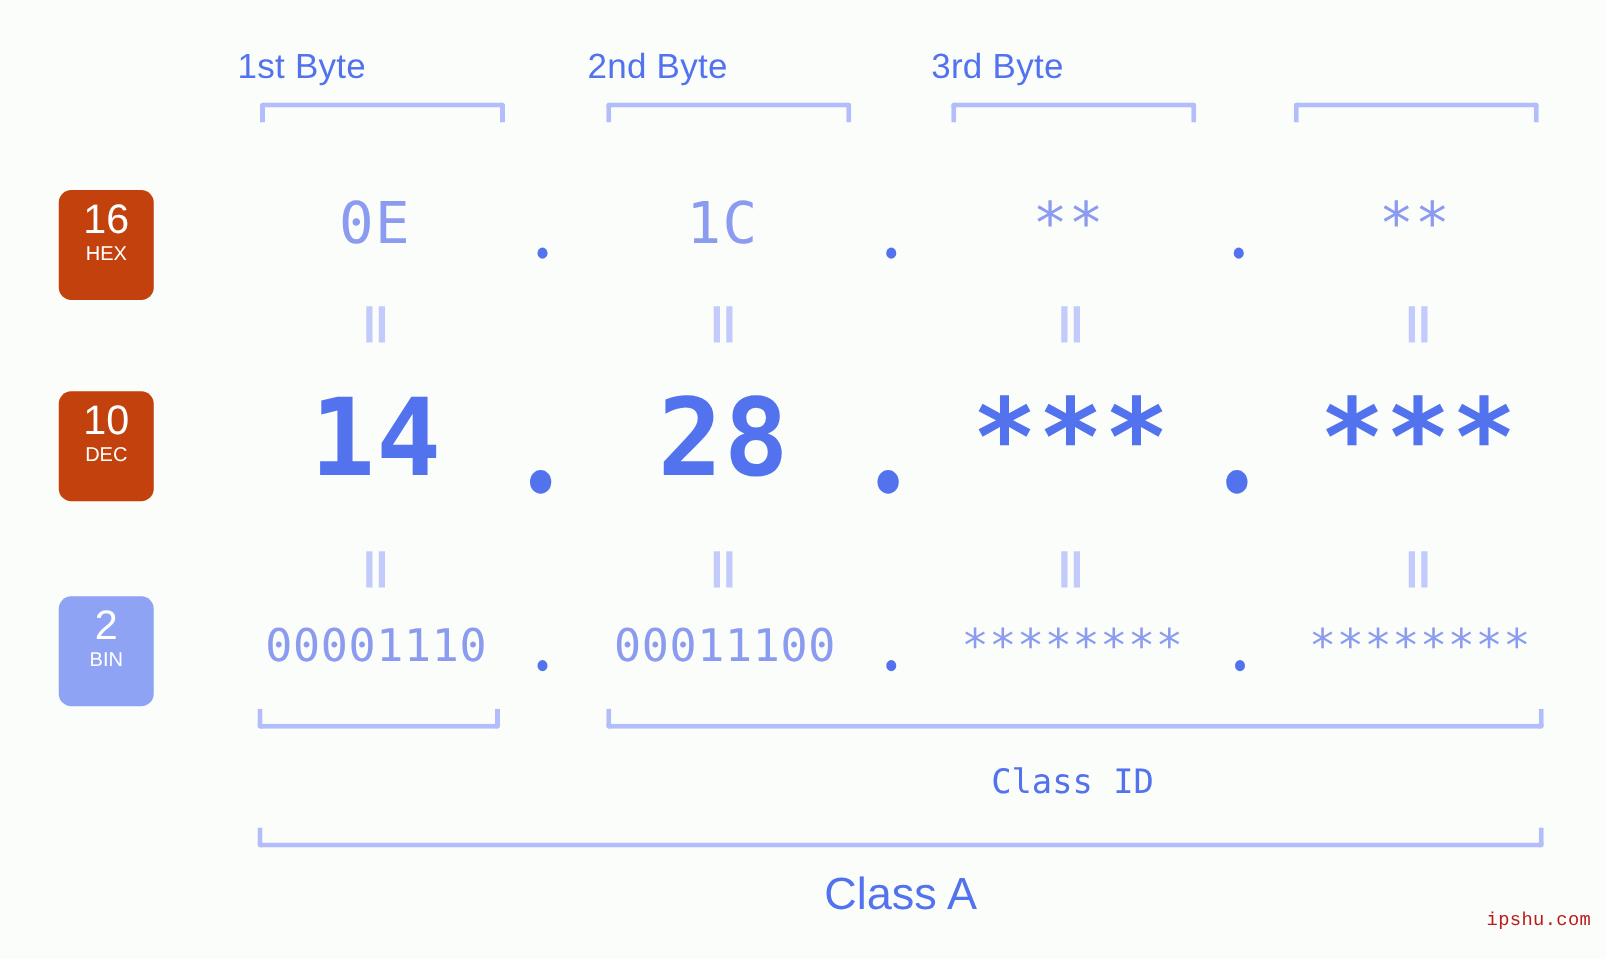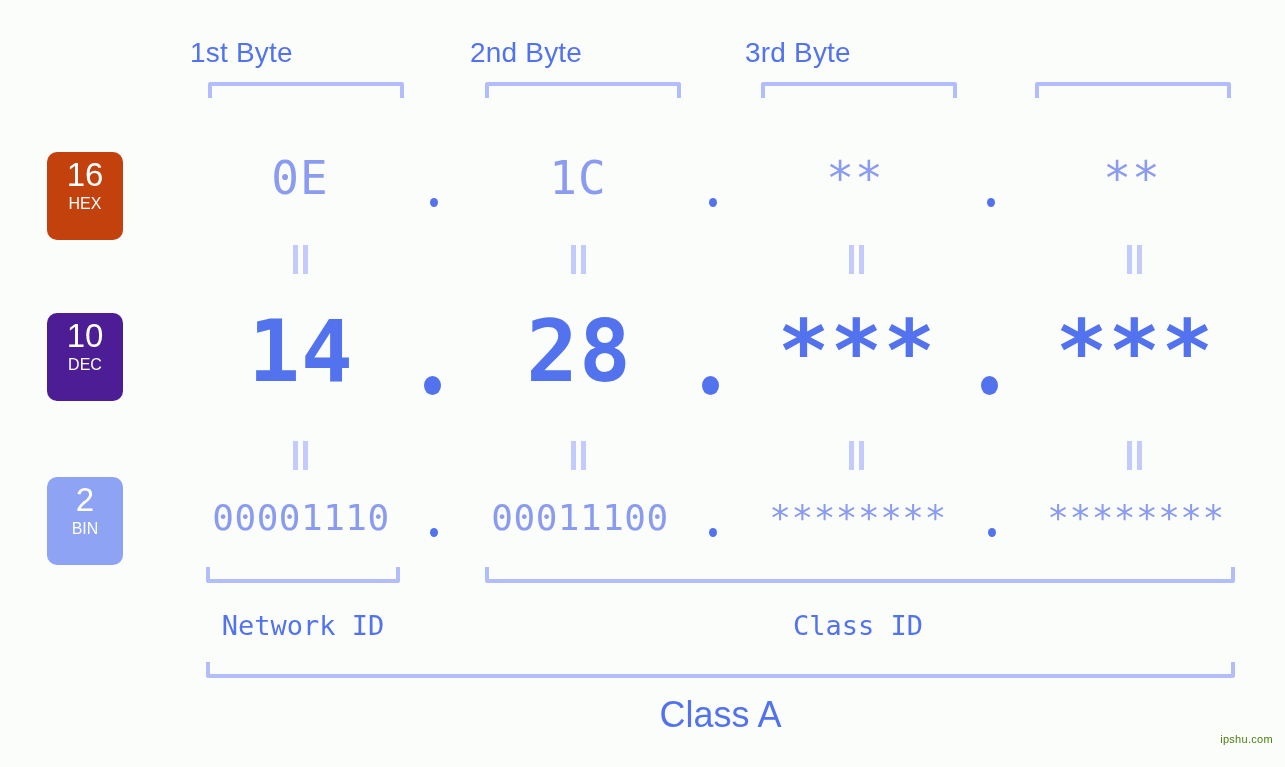--- a/index.html
+++ b/index.html
@@ -156,23 +156,23 @@
     font-size: 36px;
     line-height: 42px;
     color: #5272ee;
     white-space: nowrap;
   }
 
   .watermark {
     position: absolute;
     right: 12px;
     bottom: 22px;
-    font-family: Liberation Sans, sans-serif;
-    font-size: 11px;
-    color: #4d7c0f;
+    font-family: Liberation Mono, monospace;
+    font-size: 15px;
+    color: #b91c1c;
     letter-spacing: 0.3px;
   }
 </style>
 </head>
 <body>
 
 <div id="stage">
 
   <div class="byte-label" style="left:190px; width:232px;">1st Byte</div>
   <div class="byte-label" style="left:470px; width:232px;">2nd Byte</div>
@@ -208,21 +208,21 @@
     </div>
   <div class="eq" style="left:847px; top:245px;">
       <i class="a"></i>
       <i class="b"></i>
     </div>
   <div class="eq" style="left:1125px; top:245px;">
       <i class="a"></i>
       <i class="b"></i>
     </div>
 
-  <div class="badge" style="top:313px; height:88px; background:#4c1d95;text-align:center;">
+  <div class="badge" style="top:313px; height:88px; background:#c2410c;text-align:center;">
     <span class="num">10</span>
     <span class="abbr">DEC</span>
   </div>
 
   <div class="row-dec">
     <div class="val" style="left:185px; top:305px; width:232px;">14</div>
     <div class="dot dot-dec" style="left:424px; top:376px;"></div>
     <div class="val" style="left:463px; top:305px; width:232px;">28</div>
     <div class="dot dot-dec" style="left:702px; top:376px;"></div>
     <div class="val" style="left:741px; top:305px; width:232px;">***</div>
@@ -258,21 +258,20 @@
     <div class="val" style="left:469px; top:498px; width:222px;">00011100</div>
     <div class="dot dot-bin" style="left:709px; top:528px;"></div>
     <div class="val" style="left:747px; top:498px; width:222px;">********</div>
     <div class="dot dot-bin" style="left:988px; top:528px;"></div>
     <div class="val" style="left:1025px; top:498px; width:222px;">********</div>
   </div>
 
   <div class="bracket-up" style="left:206px; top:567px; width:194px;"></div>
   <div class="bracket-up" style="left:485px; top:567px; width:750px;"></div>
 
-  <div class="id-label" style="left:190px; top:610px; width:226px;">Network ID</div>
   <div class="id-label" style="left:745px; top:610px; width:226px;">Class ID</div>
 
   <div class="bracket-up" style="left:206px; top:662px; width:1029px;"></div>
   <div class="class-label" style="left:206px; top:694px; width:1029px;">Class A</div>
 
   <div class="watermark">ipshu.com</div>
 
 </div>
 
 </body></html>

